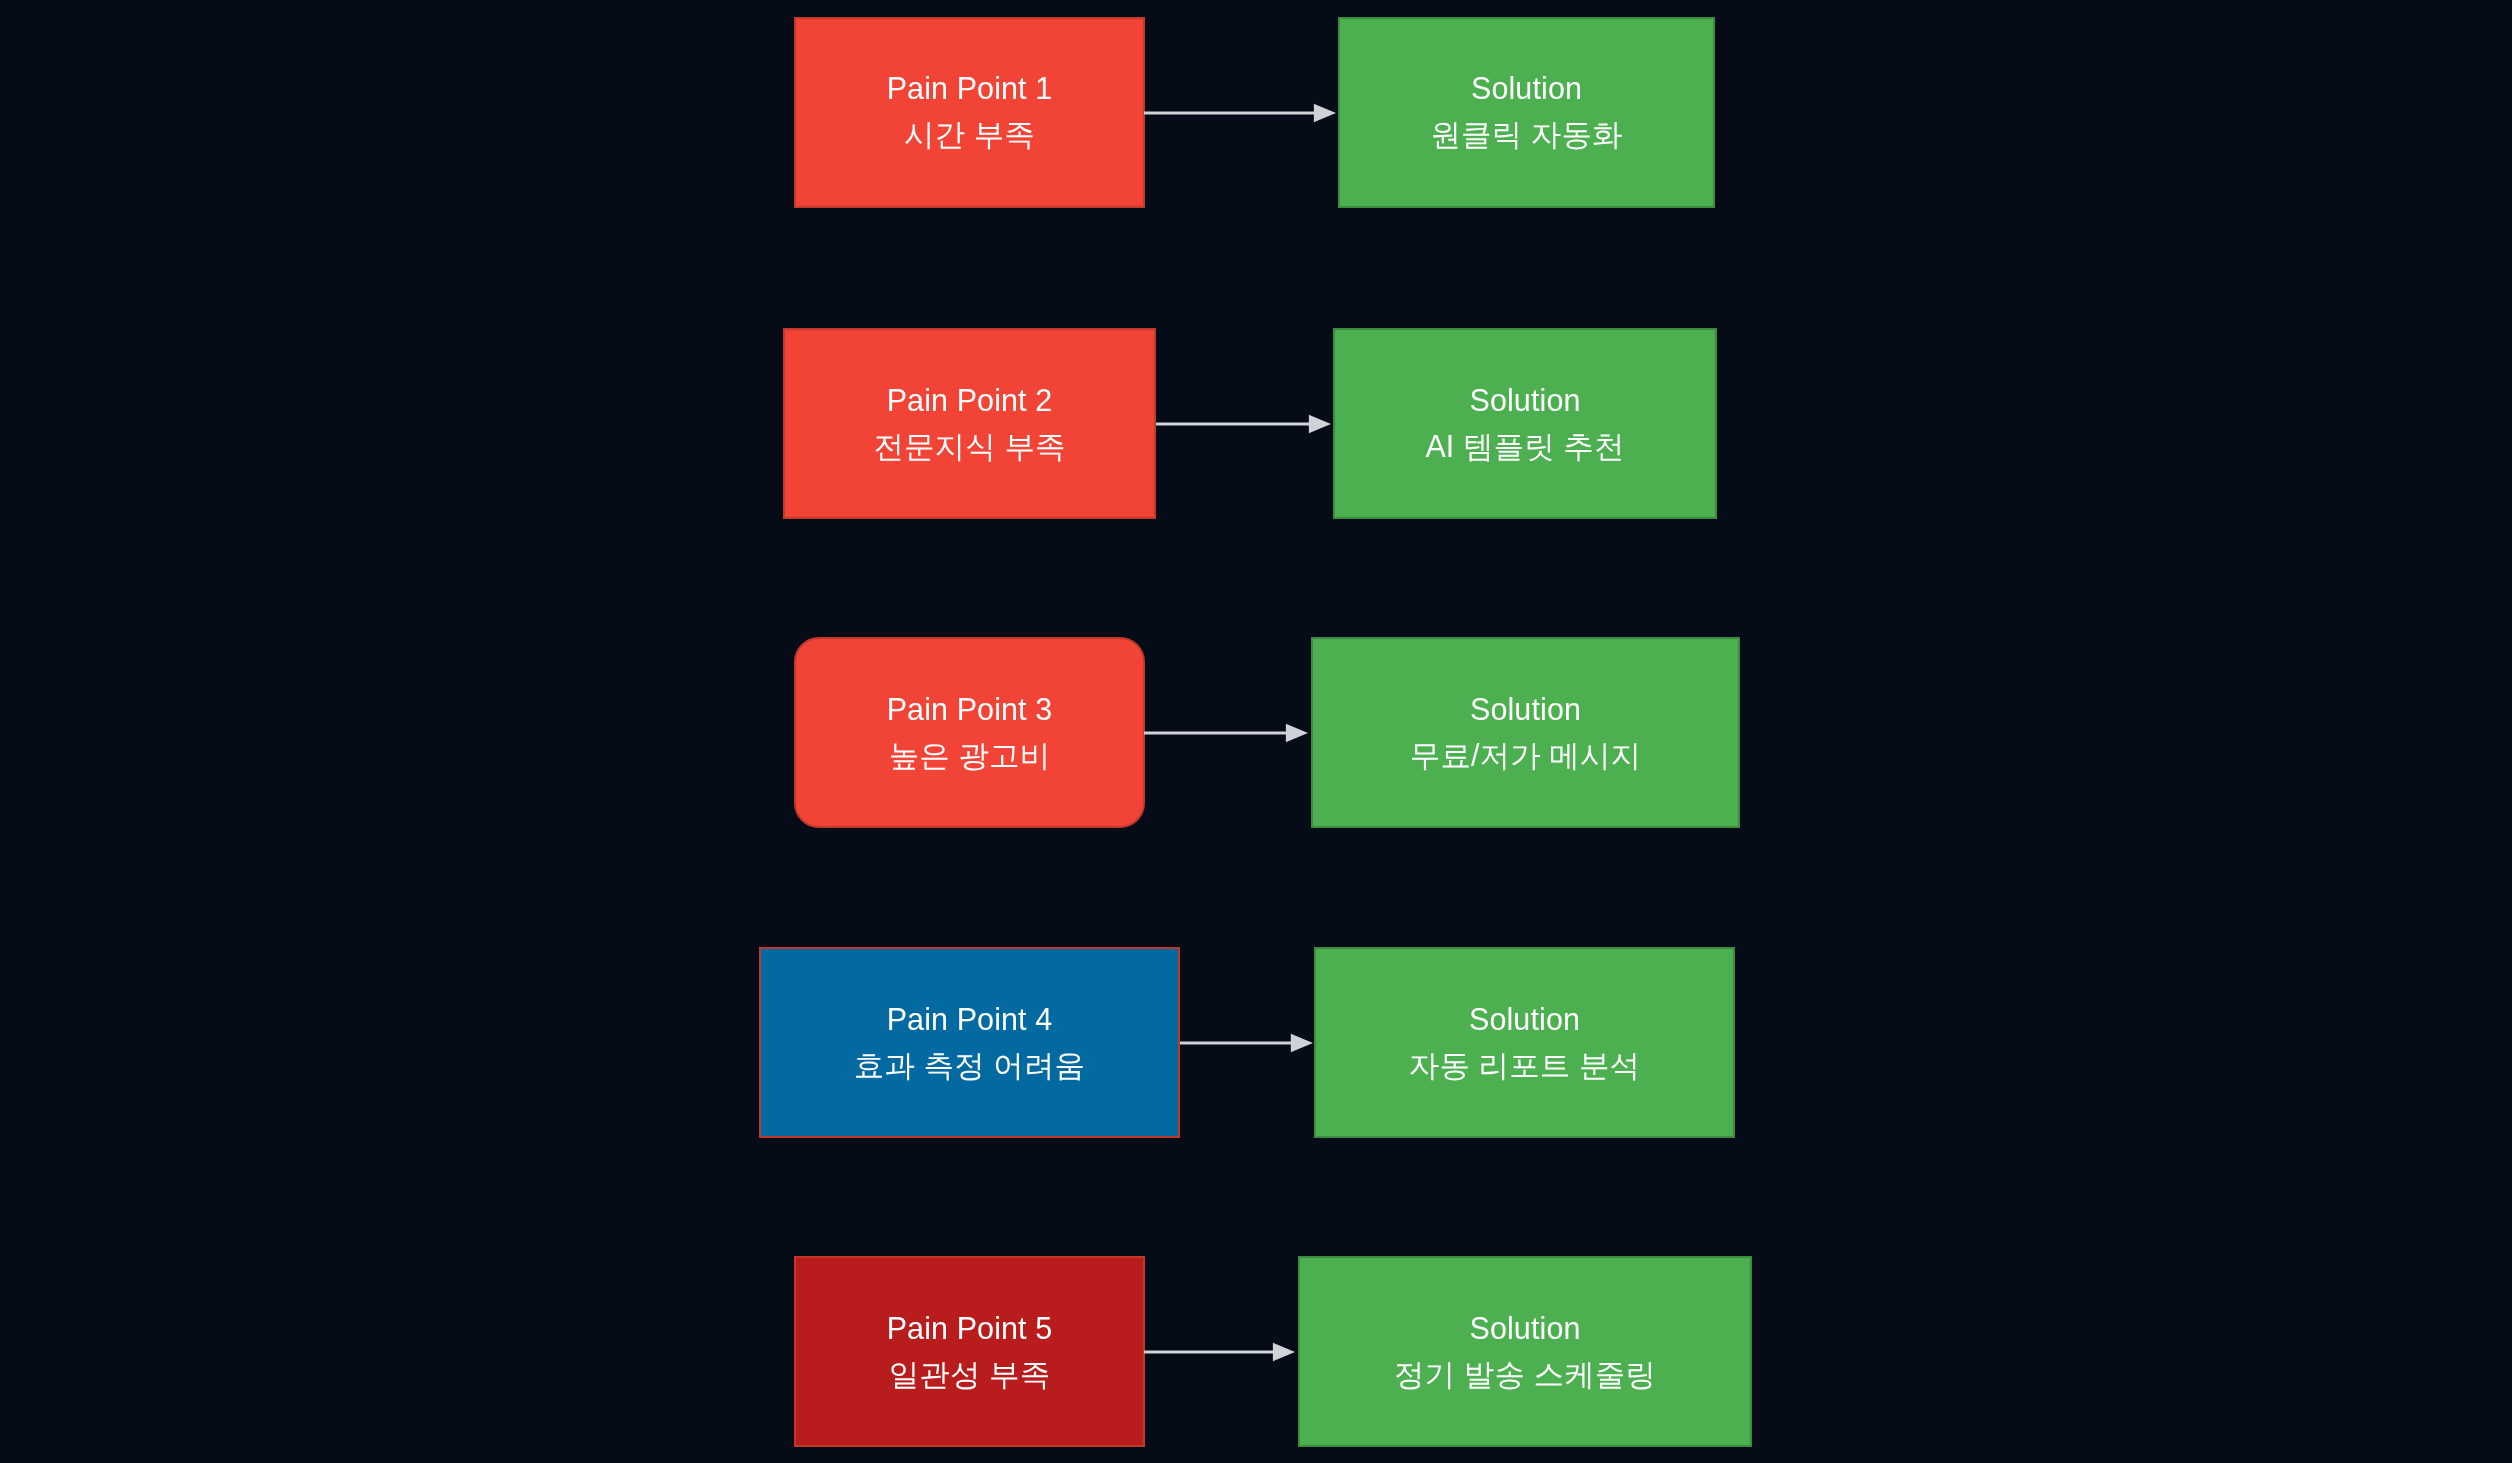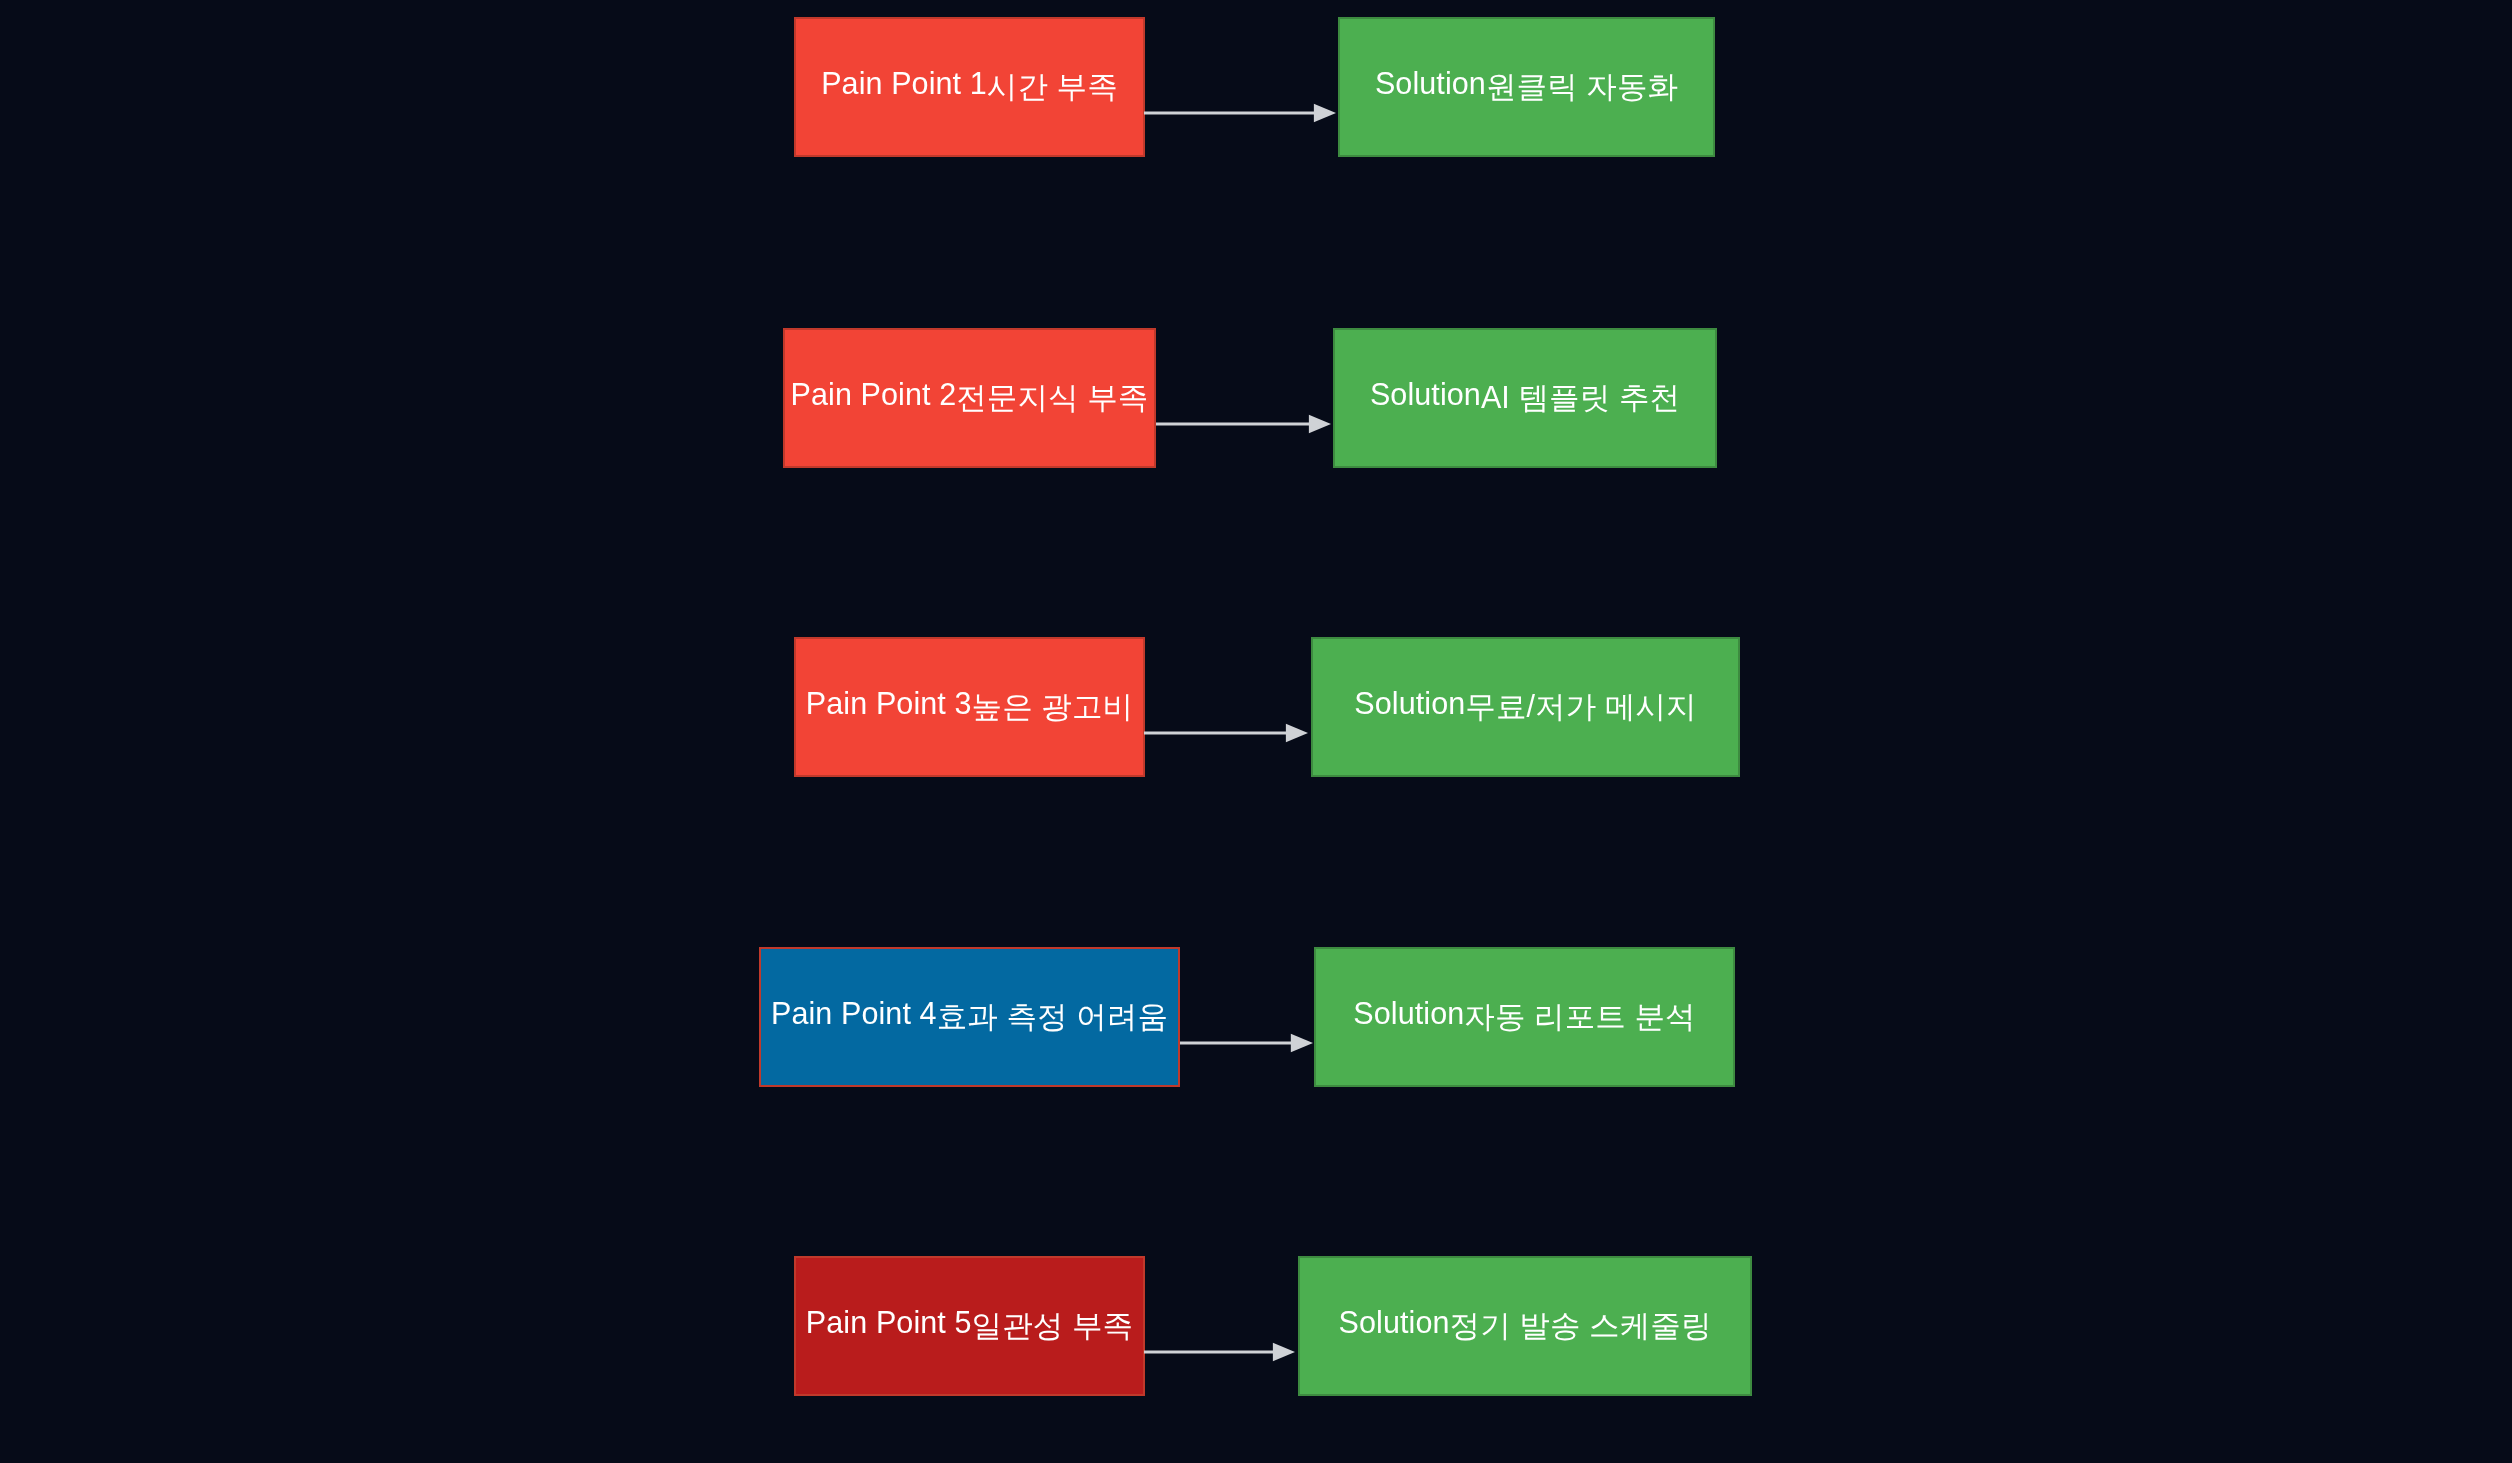--- a/index.html
+++ b/index.html
@@ -26,23 +26,23 @@
   .row {
     position: absolute;
     left: 0;
     width: 2512px;
     height: 191px;
   }
 
   .node {
     position: absolute;
     top: 0;
-    height: 140px;
+    height: 191px;
     display: flex;
-    flex-direction: row;
+    flex-direction: column;
     align-items: center;
     justify-content: center;
     text-align: center;
     color: #ffffff;
     line-height: 1.30;
     letter-spacing: 0.1px;
   }
 
   .node .line1,
   .node .line2 {
@@ -109,21 +109,21 @@
           <line x1="0" y1="12" x2="168" y2="12" stroke="#cfd2d6" stroke-width="3.5"></line>
           <polygon points="166,2 190,12 166,22" fill="#cfd2d6"></polygon>
         </svg>
       </div>
       <div class="node solution" style="left: 1333px; width: 384px; background: rgb(76, 175, 80); border-color: rgb(61, 139, 64); color: rgb(255, 255, 255);">
         <span class="line1">Solution</span>
         <span class="line2">AI 템플릿 추천</span>
       </div>
     </div>
     <div class="row" style="top: 637px;">
-      <div class="node pain" style="left: 794px; width: 351px; background: rgb(242, 68, 54); border-color: rgb(192, 57, 43); color: rgb(255, 255, 255);">
+      <div class="node pain" style="left: 794px; width: 351px; background: rgb(242, 68, 54); border-color: rgb(192, 57, 43); color: rgb(255, 255, 255); border-radius: 25px;">
         <span class="line1">Pain Point 3</span>
         <span class="line2">높은 광고비</span>
       </div>
       <div class="connector" style="left: 1144px; width: 164px;">
         <svg viewBox="0 0 178 24" preserveAspectRatio="none">
           <line x1="0" y1="12" x2="156" y2="12" stroke="#cfd2d6" stroke-width="3.5"></line>
           <polygon points="154,2 178,12 154,22" fill="#cfd2d6"></polygon>
         </svg>
       </div>
       <div class="node solution" style="left: 1311px; width: 429px; background: rgb(76, 175, 80); border-color: rgb(61, 139, 64); color: rgb(255, 255, 255);">

